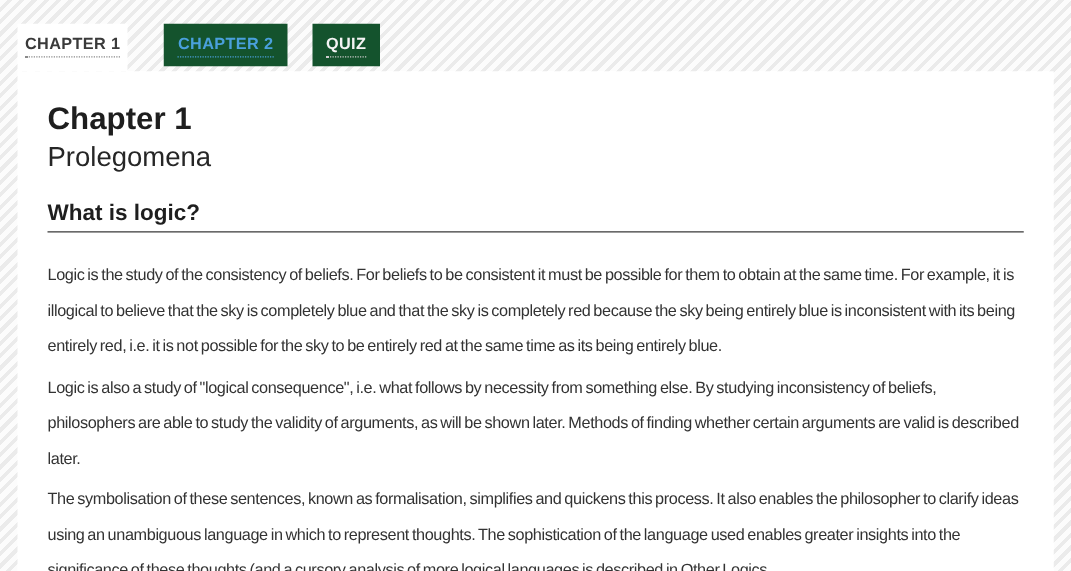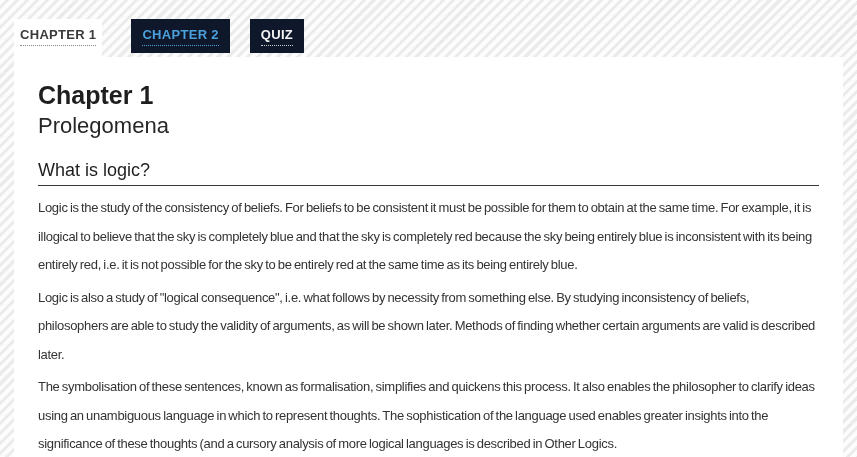--- a/index.html
+++ b/index.html
@@ -49,21 +49,21 @@
   .tab-active {
     background: #ffffff;
     height: 38px;           
     padding: 8px 6px 0 6px;
     margin-right: 29px;
     color: #3a3a3a;
   }
   .tab-active .tab-label { border-bottom-color: #8a8a8a; }
 
   .tab-dark {
-    background: #0f172a;
+    background: #14532d;
     height: 34px;
     padding: 8px 11px 0 11px;
   }
 
   .tab-chapter2 {
     color: #4aa0dc;
     margin-right: 20px;
   }
   .tab-chapter2 .tab-label { border-bottom-color: #4aa0dc; }
 
@@ -92,35 +92,35 @@
   .page-subtitle {
     font-size: 22px;
     font-weight: normal;
     color: #262626;
     line-height: 1.1;
     margin-top: 4px;
   }
 
   .section-heading {
     font-size: 18px;
-    font-weight: normal;
+    font-weight: bold;
     color: #1e1e1e;
     margin-top: 22px;
     padding-bottom: 5px;
     border-bottom: 1px solid #3a3a3a;
     line-height: 1.15;
   }
 
   .body-text p {
     font-size: 13px;
     color: #333333;
     line-height: 28.5px;
     letter-spacing: -0.3px;
     word-spacing: -1px;
-    margin-top: 8px;
+    margin-top: 20px;
     margin-bottom: 4px;
   }
   .body-text p + p { margin-top: 4px; }
 </style>
 </head>
 <body>
 
 <nav class="tabbar">
   <a class="tab tab-active">
     <span class="tab-label">CHAPTER 1</span>

